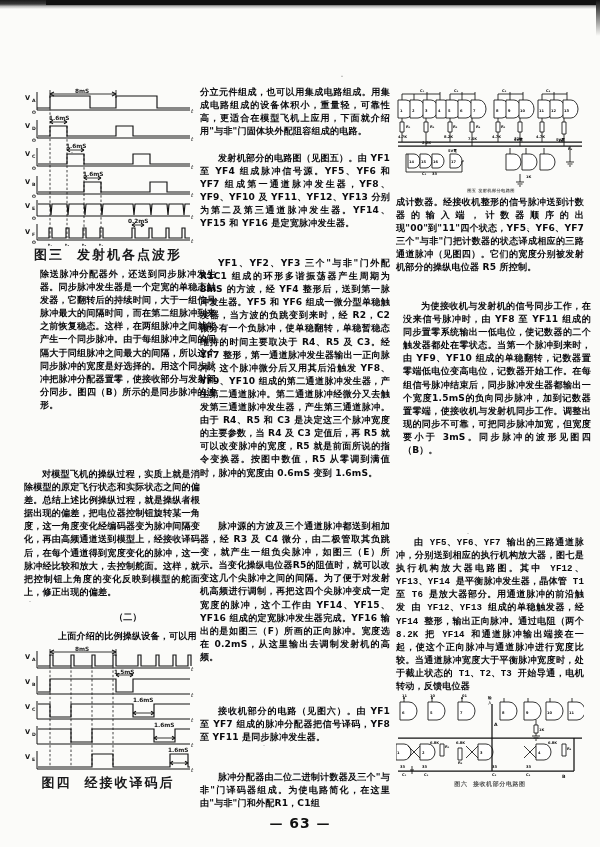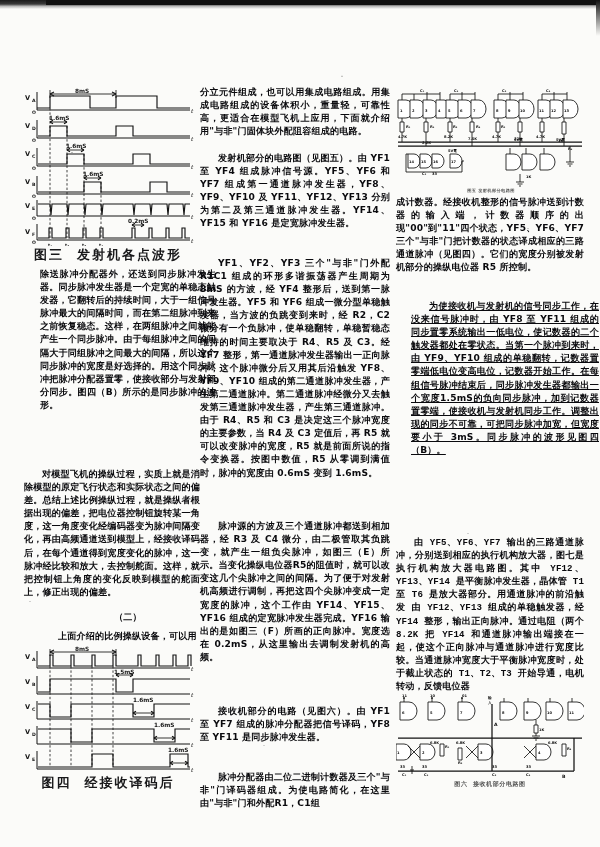--- a/index.html
+++ b/index.html
@@ -446,21 +446,21 @@
           <line class="sw" x1="174" y1="62" x2="174" y2="78"></line>
           <path class="sw" d="M170,78 h8 M171.5,80 h5 M173,82 h2"></path>
         </g>
       </svg>
       <div class="tiny-cap">
         <span>图五</span>&nbsp;<span>发射机部分电路图</span>
       </div>
     </div>
 
     <p class="ptext" style="position:absolute;left:0;top:196px;width:188px;">成计数器。经接收机整形的信号脉冲送到计数器的输入端，计数器顺序的出现"00"到"11"四个状态，YF5、YF6、YF7 三个"与非"门把计数器的状态译成相应的三路通道脉冲（见图四）。它们的宽度分别被发射机部分的操纵电位器 R5 所控制。</p>
-    <p class="ptext indent" style="position:absolute;left:15px;top:300px;width:188px;text-decoration:underline;">为使接收机与发射机的信号同步工作，在没来信号脉冲时，由 YF8 至 YF11 组成的同步置零系统输出一低电位，使记数器的二个触发器都处在零状态。当第一个脉冲到来时，由 YF9、YF10 组成的单稳翻转，记数器置零端低电位变高电位，记数器开始工作。在每组信号脉冲结束后，同步脉冲发生器都输出一个宽度1.5mS的负向同步脉冲，加到记数器置零端，使接收机与发射机同步工作。调整出现的同步不可靠，可把同步脉冲加宽，但宽度要小于 3mS。同步脉冲的波形见图四（B）。</p>
+    <p class="ptext indent" style="position:absolute;left:7px;top:300px;width:188px;">为使接收机与发射机的信号同步工作，在没来信号脉冲时，由 YF8 至 YF11 组成的同步置零系统输出一低电位，使记数器的二个触发器都处在零状态。当第一个脉冲到来时，由 YF9、YF10 组成的单稳翻转，记数器置零端低电位变高电位，记数器开始工作。在每组信号脉冲结束后，同步脉冲发生器都输出一个宽度1.5mS的负向同步脉冲，加到记数器置零端，使接收机与发射机同步工作。调整出现的同步不可靠，可把同步脉冲加宽，但宽度要小于 3mS。同步脉冲的波形见图四（B）。</p>
     <p class="ptext indent" style="position:absolute;left:0;top:536px;width:188px;font-family:Liberation Mono, monospace;">由 YF5、YF6、YF7 输出的三路通道脉冲，分别送到相应的执行机构放大器，图七是执行机构放大器电路图。其中 YF12、YF13、YF14 是平衡脉冲发生器，晶体管 T1 至 T6 是放大器部分。用通道脉冲的前沿触发 由 YF12、YF13 组成的单稳触发器，经 YF14 整形，输出正向脉冲。通过电阻（两个 8.2K 把 YF14 和通道脉冲输出端接在一起，使这个正向脉冲与通道脉冲进行宽度比较。当通道脉冲宽度大于平衡脉冲宽度时，处于截止状态的 T1、T2、T3 开始导通，电机转动，反馈电位器</p>
 
     <div class="fig" style="left:0px;top:692px;width:188px;">
       <svg class="sch" width="188" height="88" viewBox="0 0 188 88">
 
         <text class="stxt" x="6" y="5">11</text>
         <text class="stxt" x="34" y="5">10</text>
         <text class="stxt" x="66" y="5">01</text>
         <text class="stxt" x="92" y="7">输</text>
         <text class="stxt" x="92" y="12">入</text>
@@ -543,15 +543,20 @@
 
           <line class="sw-b" x1="96" y1="46" x2="96" y2="79"></line>
         </g>
       </svg>
       <div class="tiny-cap" style="font-size:6px;letter-spacing:.6px;">
         <span>图六</span>&nbsp;&nbsp;<span>接收机部分电路图</span>
       </div>
     </div>
   </div>
 
+  <div class="pagenum">
+    <span class="dash">—</span>
+    <span>63</span>
+    <span class="dash">—</span>
+  </div>
 
   <div class="scan-noise"></div>
 </div>
 
 </body></html>

